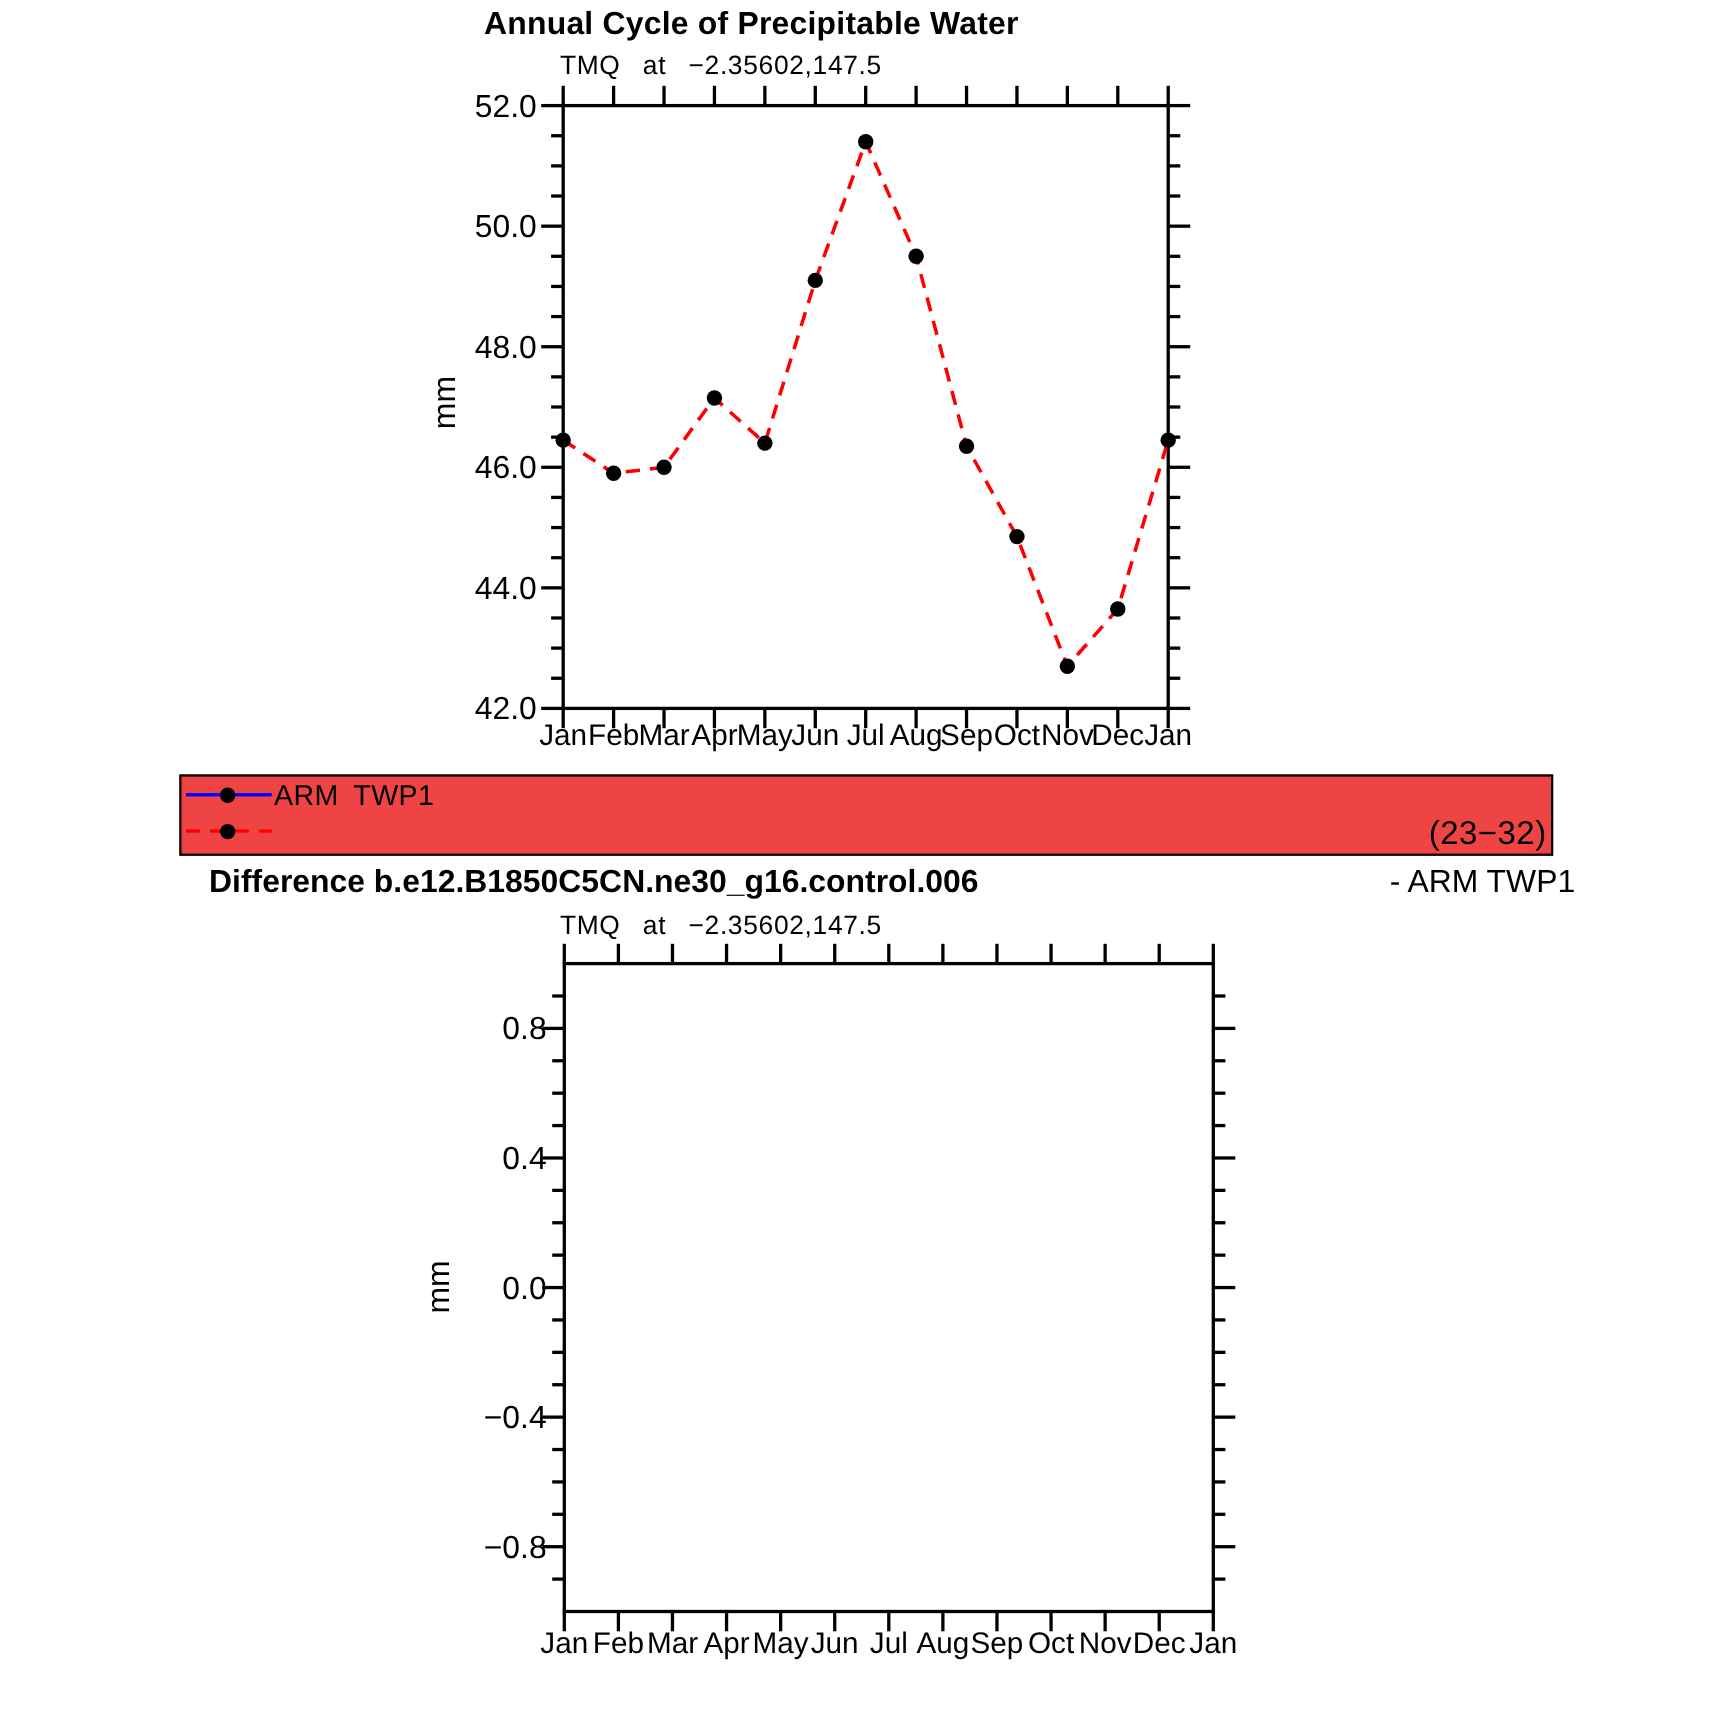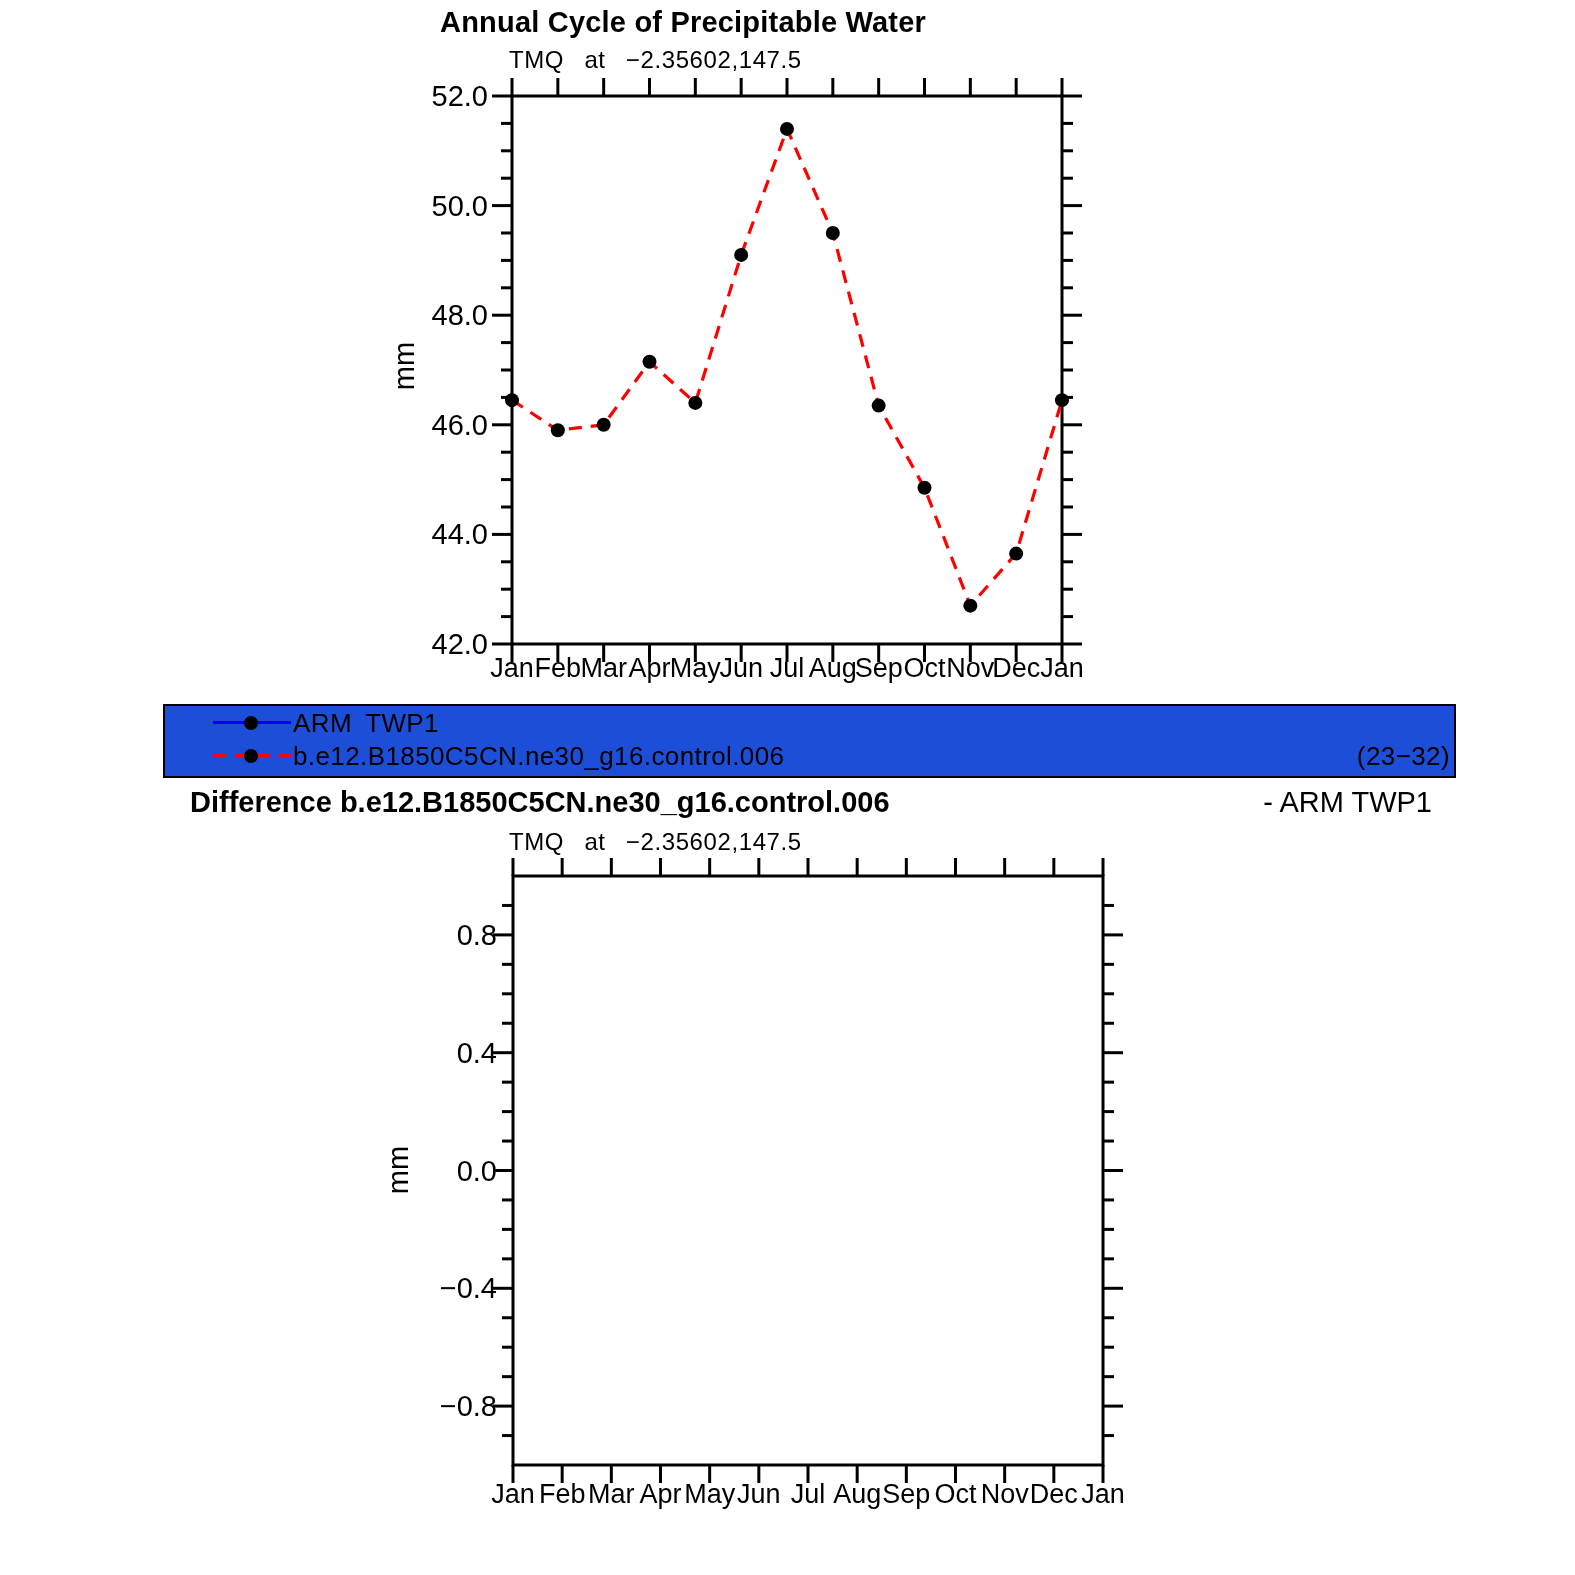--- a/index.html
+++ b/index.html
@@ -11,28 +11,28 @@
       font-size:29px;font-weight:bold;letter-spacing:0.2px;}
   .chart-subtitle{font-size:24px;letter-spacing:0.6px;word-spacing:13px;white-space:nowrap;}
   #subtitle1{left:509px;top:46px;}
   #subtitle2{left:509px;top:828px;}
   svg{position:absolute;overflow:visible;}
   #chart1-svg{left:370px;top:76px;}
   #chart2-svg{left:370px;top:858px;}
 
   
   .legend-box{left:163px;top:704px;width:1245px;height:70px;
-      border:2px solid #000;background:#1d4ed8;padding-left:44px;}
+      border:2px solid #000;background:#ef4444;}
   .legend-row{position:relative;height:33px;}
   .legend-row .sample{position:absolute;left:4px;top:15px;width:78px;height:3px;}
   .legend-row .sample .dot{position:absolute;left:31px;top:-5.5px;width:14px;height:14px;
       border-radius:50%;background:#000;}
   .legend-row .lab{position:absolute;left:84px;top:2px;font-size:26px;
       letter-spacing:0.4px;word-spacing:6px;white-space:nowrap;}
-  .legend-row .note{position:absolute;right:4px;top:2px;font-size:26px;letter-spacing:0.4px;}
+  .legend-row .note{position:absolute;right:4px;top:2px;font-size:30px;letter-spacing:0.4px;}
   .sample.solid-blue{background:#0000ff;}
   .sample.dashed-red{background:repeating-linear-gradient(90deg,#ff0000 0 13px,transparent 13px 22px);}
 
   
   .diff-left{left:190px;top:786px;font-size:29px;font-weight:bold;white-space:nowrap;text-align:center;}
   .diff-right{right:143px;top:786px;font-size:29px;font-weight:normal;white-space:nowrap;}
 </style>
 </head>
 <body>
 
@@ -149,21 +149,20 @@
   <div class="legend-row">
     <div class="sample solid-blue">
       <div class="dot"></div>
     </div>
     <span class="lab">ARM TWP1</span>
   </div>
   <div class="legend-row">
     <div class="sample dashed-red">
       <div class="dot"></div>
     </div>
-    <span class="lab">b.e12.B1850C5CN.ne30_g16.control.006</span>
     <span class="note">(23−32)</span>
   </div>
 </div>
 
 <div class="abs diff-left">Difference b.e12.B1850C5CN.ne30_g16.control.006</div>
 <div class="abs diff-right">- ARM TWP1</div>
 
 <div class="abs chart-subtitle" id="subtitle2">TMQ at −2.35602,147.5</div>
 <svg id="chart2-svg" width="790" height="672">
     <rect x="143" y="18" width="590" height="589" fill="none" stroke="#000" stroke-width="3"></rect>

